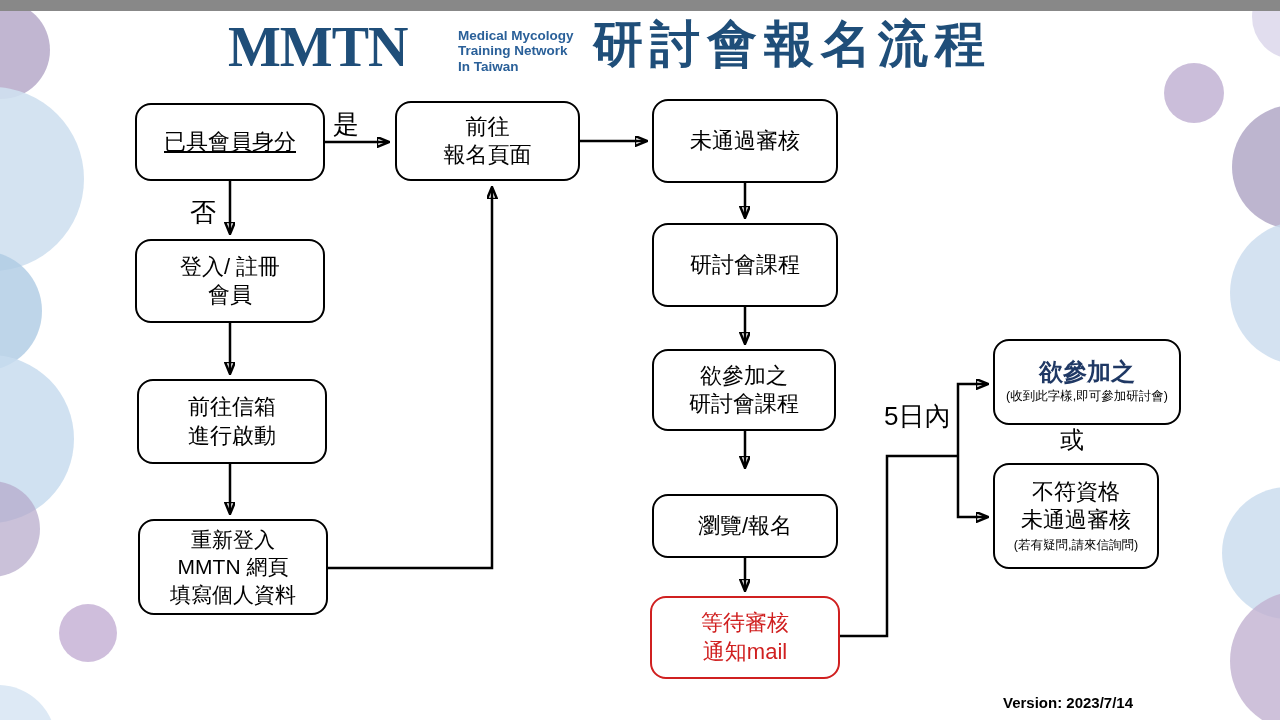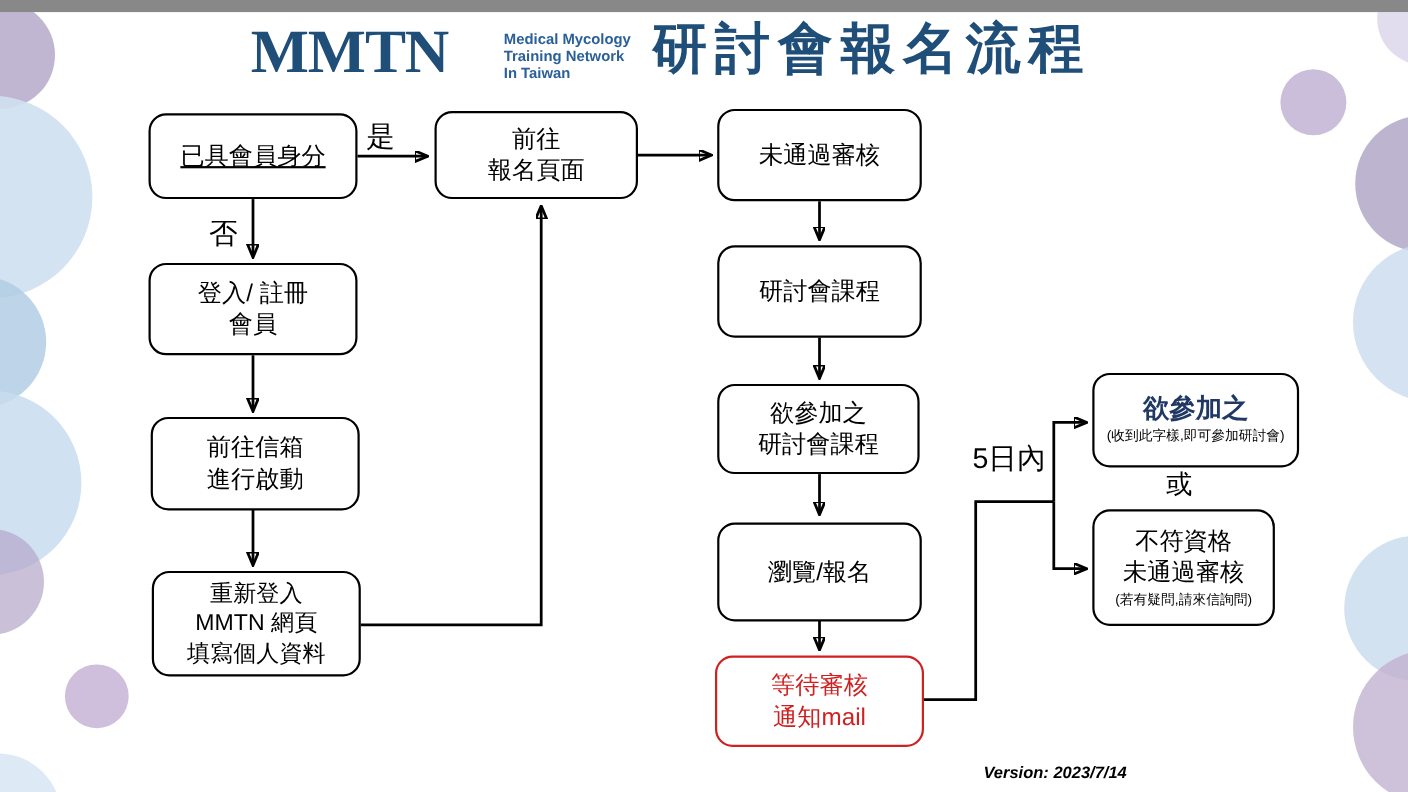--- a/index.html
+++ b/index.html
@@ -36,22 +36,22 @@
   .small3 .box-text{font-size:21px;line-height:1.3;}
 
   
   .lbl{position:absolute;color:var(--ink);z-index:2;}
   #lbl-yes{left:333px;top:96px;font-size:26px;}
   #lbl-no{left:190px;top:184px;font-size:26px;}
   #lbl-within{left:884px;top:388px;font-size:26px;}
   #lbl-or{left:1060px;top:413px;font-size:24px;}
 
   
-  #version{position:absolute;left:894px;top:683px;width:236px;text-align:left;
-           font-size:15px;font-style:italic;font-weight:600;color:var(--ink);z-index:2;}
+  #version{position:absolute;left:950px;top:683px;width:236px;text-align:center;
+           font-size:15px;font-weight:600;color:var(--ink);z-index:2;}
 </style>
 </head>
 <body>
 
 <div id="slide">
 
   <div class="circle" style="left:-48px;top:-10px;width:98px;height:98px;background:rgba(178,164,198,.8);"></div>
   <div class="circle" style="left:-100px;top:76px;width:184px;height:184px;background:rgba(207,224,240,.9);"></div>
   <div class="circle" style="left:-78px;top:240px;width:120px;height:120px;background:rgba(174,202,227,.8);"></div>
   <div class="circle" style="left:-94px;top:344px;width:168px;height:168px;background:rgba(200,220,238,.85);"></div>
@@ -123,21 +123,21 @@
 
   <div class="box" style="left:652px;top:212px;width:186px;height:84px;">
     <div class="box-text">研討會課程</div>
   </div>
 
   <div class="box" style="left:652px;top:338px;width:184px;height:82px;">
     <div class="box-text">欲參加之
 研討會課程</div>
   </div>
 
-  <div class="box" style="left:652px;top:464px;width:186px;height:90px;">
+  <div class="box" style="left:652px;top:483px;width:186px;height:64px;">
     <div class="box-text">瀏覽/報名</div>
   </div>
 
   <div class="box red" style="left:650px;top:585px;width:190px;height:83px;">
     <div class="box-text">等待審核
 通知mail</div>
   </div>
 
   <div class="box" style="left:993px;top:328px;width:188px;height:86px;">
     <div class="box-title">欲參加之</div>

